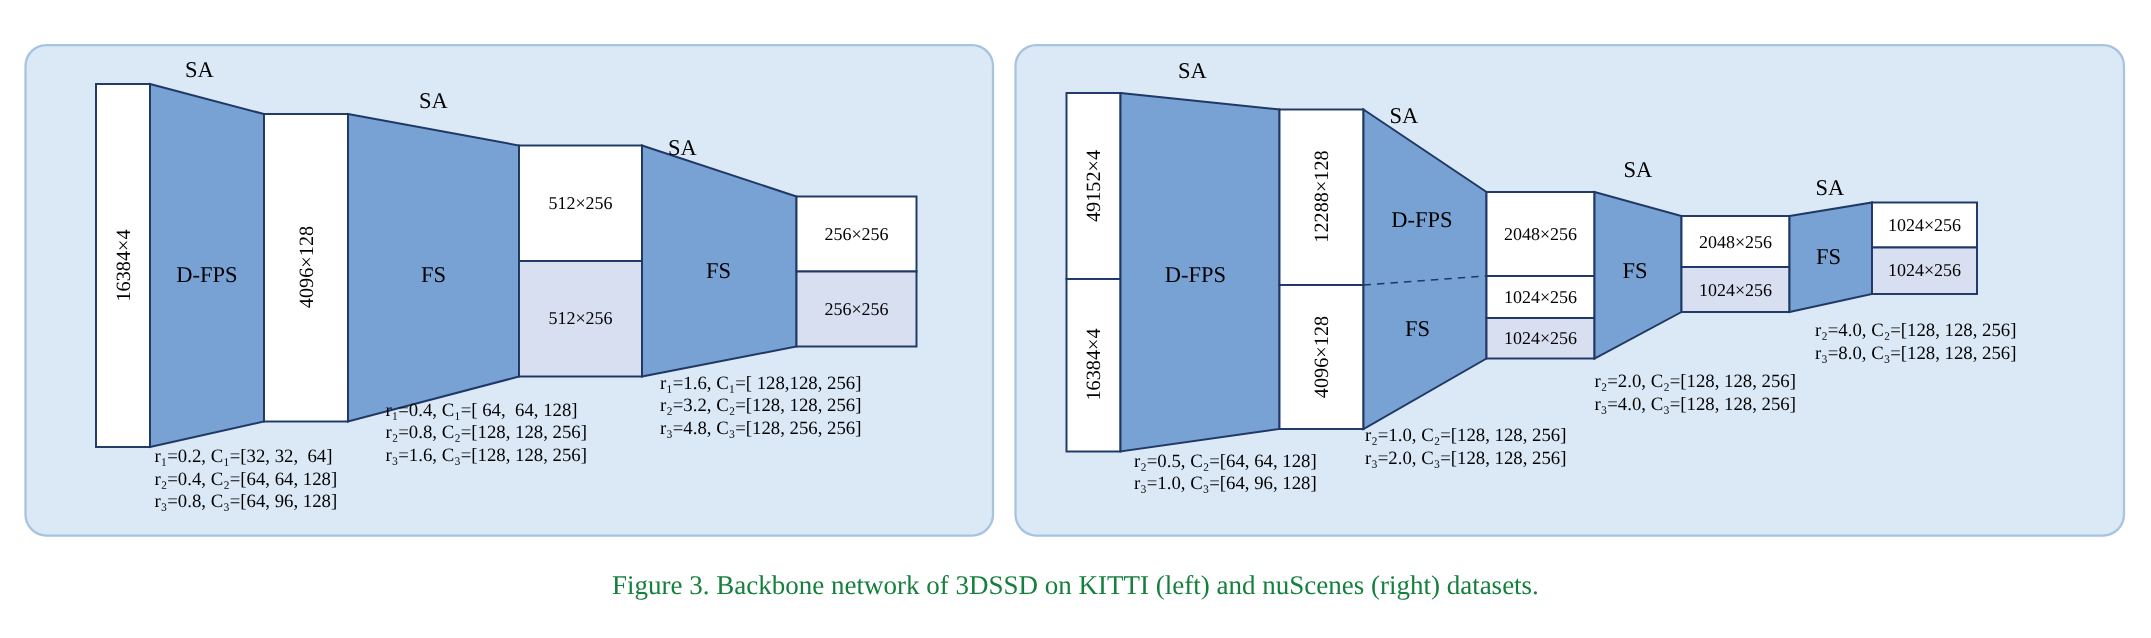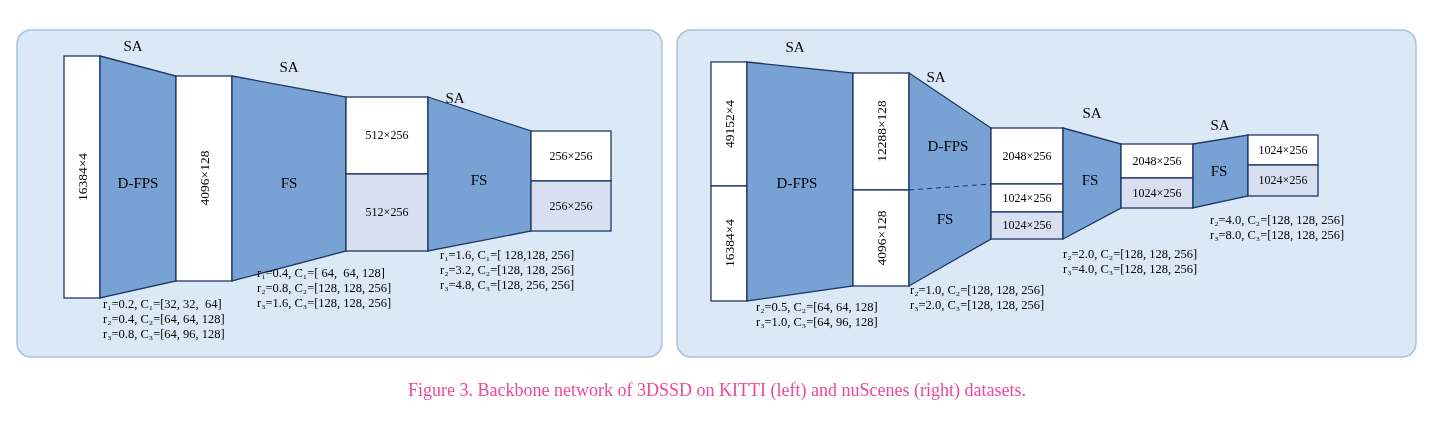--- a/index.html
+++ b/index.html
@@ -14,21 +14,21 @@
   .box-white  { fill:var(--box-white,#ffffff); stroke:var(--shape-border,#1f3864); stroke-width:1.3; }
   .box-shaded { fill:var(--box-shaded,#d8dff0); stroke:var(--shape-border,#1f3864); stroke-width:1.3; }
   .divider { stroke:var(--shape-border,#1f3864); stroke-width:1; stroke-dasharray:5 4; fill:none; }
   .sa  { font-size:15px; }
   .op  { font-size:15px; }
   .rot { font-size:13.5px; }
   .boxlab { font-size:12px; }
   .ann { font-size:12.5px; }
   .caption {
     position:absolute; left:0; right:0; top:380px; text-align:center;
-    font-size:18px; color:#ec4899;
+    font-size:18px; color:#15803d;
   }
 </style>
 </head>
 <body>
 
 <div class="canvas">
   <svg width="1434" height="368" viewBox="0 0 1434 368">
 
     <g>
       <rect class="panel" x="17" y="30" width="645" height="327" rx="14"></rect>

